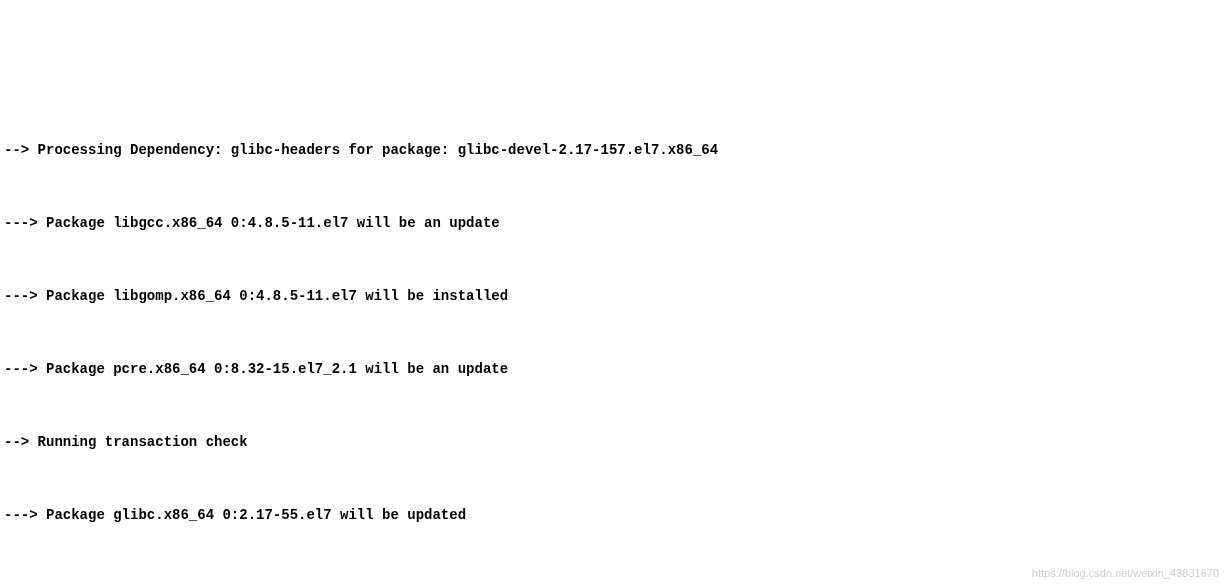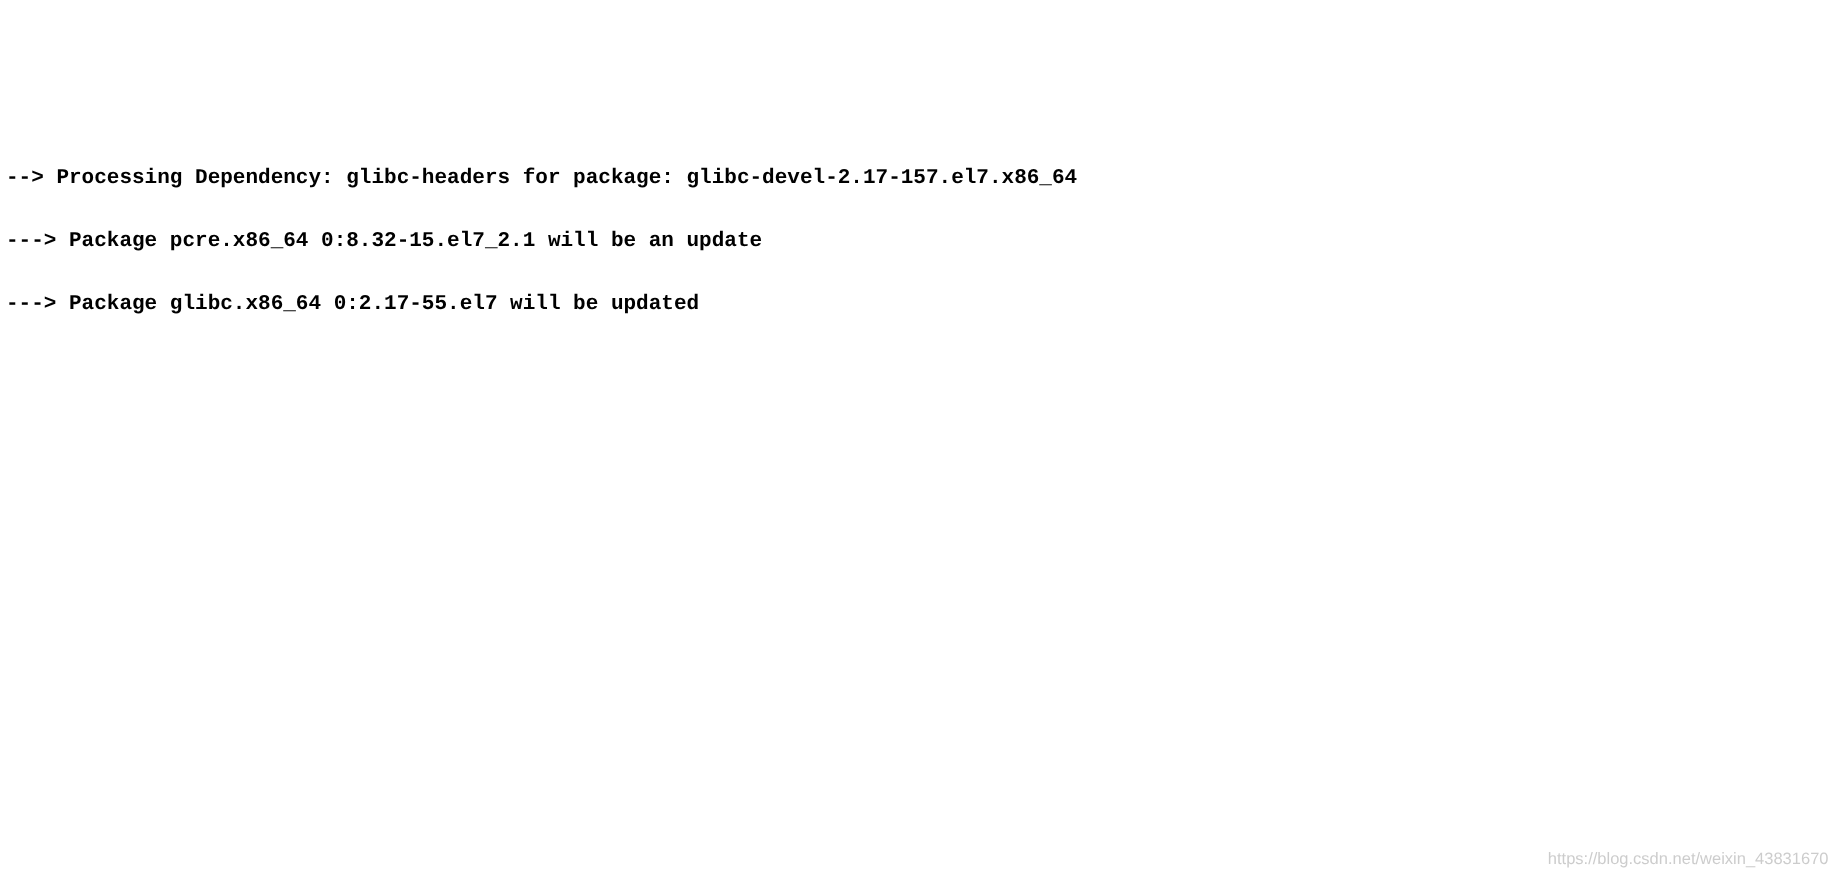--- a/index.html
+++ b/index.html
@@ -19,41 +19,45 @@
       position: relative;
       width: 1229px;
       height: 587px;
       overflow: hidden;
     }
     .terminal-output {
       white-space: pre;
     }
     .line {
       display: block;
+      margin-top: 31px;
     }
     .watermark {
       position: absolute;
       bottom: 6px;
       right: 10px;
       font-family: Arial, sans-serif;
       font-weight: normal;
       font-size: 11px;
       color: rgba(128, 128, 128, 0.4);
       white-space: nowrap;
       padding-left: 32px;
     }
   </style>
 </head>
 <body>
 
 
 
 <div class="terminal-output">
 <span class="line">--&gt; Processing Dependency: glibc-headers for package: glibc-devel-2.17-157.el7.x86_64</span>
+<span class="line">---&gt; Package libgcc.x86_64 0:4.8.5-11.el7 will be an update</span>
+<span class="line">---&gt; Package libgomp.x86_64 0:4.8.5-11.el7 will be installed</span>
 <span class="line">---&gt; Package pcre.x86_64 0:8.32-15.el7_2.1 will be an update</span>
+<span class="line">--&gt; Running transaction check</span>
 <span class="line">---&gt; Package glibc.x86_64 0:2.17-55.el7 will be updated</span>
 
 
 
 
 
 
 
 
 

